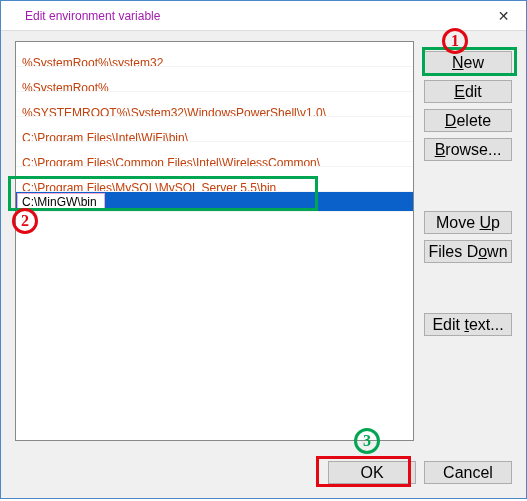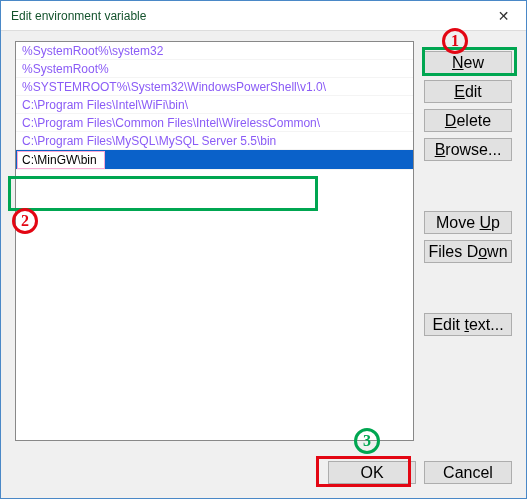--- a/index.html
+++ b/index.html
@@ -22,23 +22,23 @@
   }
   .titlebar {
     height: 30px;
     display: flex;
     align-items: center;
     justify-content: space-between;
     border-bottom: 1px solid #ddd;
     background: #fff;
   }
   .titlebar-title {
-    padding-left: 10px;
+    padding-left: 24px;
     font-size: 12px;
-    color: #14532d;
+    color: #a21caf;
   }
   .titlebar-close {
     width: 45px;
     height: 30px;
     display: flex;
     align-items: center;
     justify-content: center;
     font-size: 14px;
     font-family: Arial, sans-serif;
     color: #333;
@@ -55,24 +55,24 @@
     flex: 1;
     background: #fff;
     border: 1px solid #888;
     height: 400px;
     overflow: hidden;
     position: relative;
   }
   .list-row {
     height: 18px;
     line-height: 18px;
-    padding: 0 6px;
+    padding: 12px 6px;
     white-space: nowrap;
     overflow: hidden;
-    color: #8b5cf6;
+    color: #c2410c;
     border-bottom: 1px solid #f4f4f4;
   }
   .list-row.selected {
     background: #0a61c9;
     color: #fff;
     padding: 0;
     display: flex;
     align-items: center;
     height: 20px;
   }

